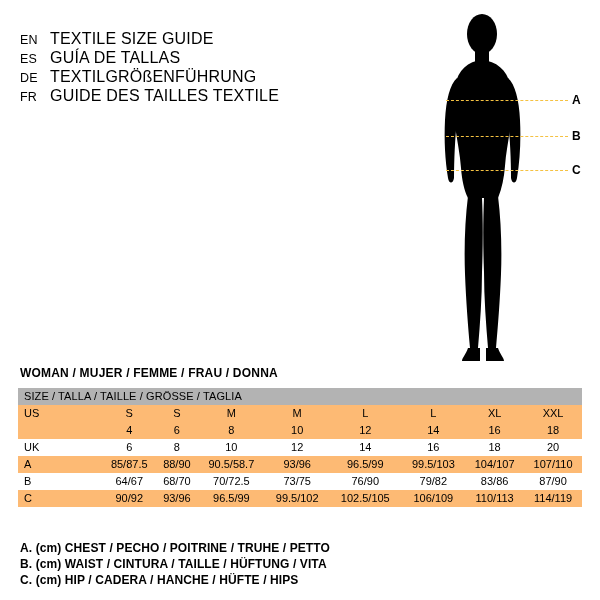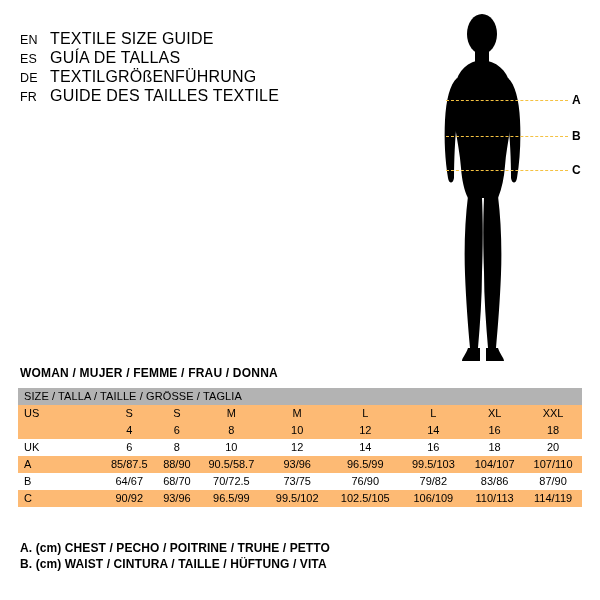--- a/index.html
+++ b/index.html
@@ -278,15 +278,16 @@
         <td>106/109</td>
         <td>110/113</td>
         <td>114/119</td>
       </tr>
     </tbody>
   </table>
 
   <div class="legend">
     <div class="legend-row">A. (cm) CHEST / PECHO / POITRINE / TRUHE / PETTO</div>
     <div class="legend-row">B. (cm) WAIST / CINTURA / TAILLE / HÜFTUNG / VITA</div>
+    <div class="legend-row">C. (cm) HIP / CADERA / HANCHE / HÜFTE / HIPS</div>
   </div>
 
 </div>
 
 </body></html>

